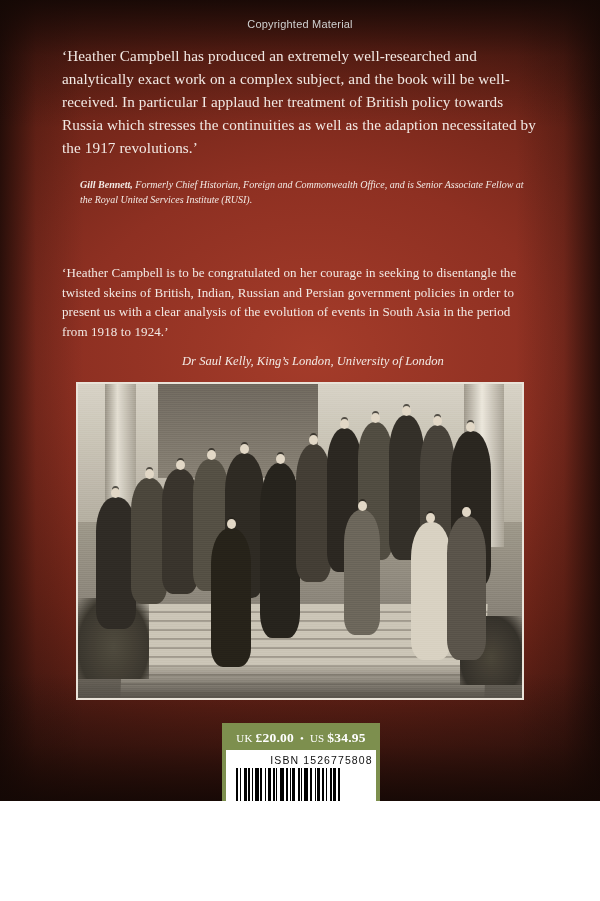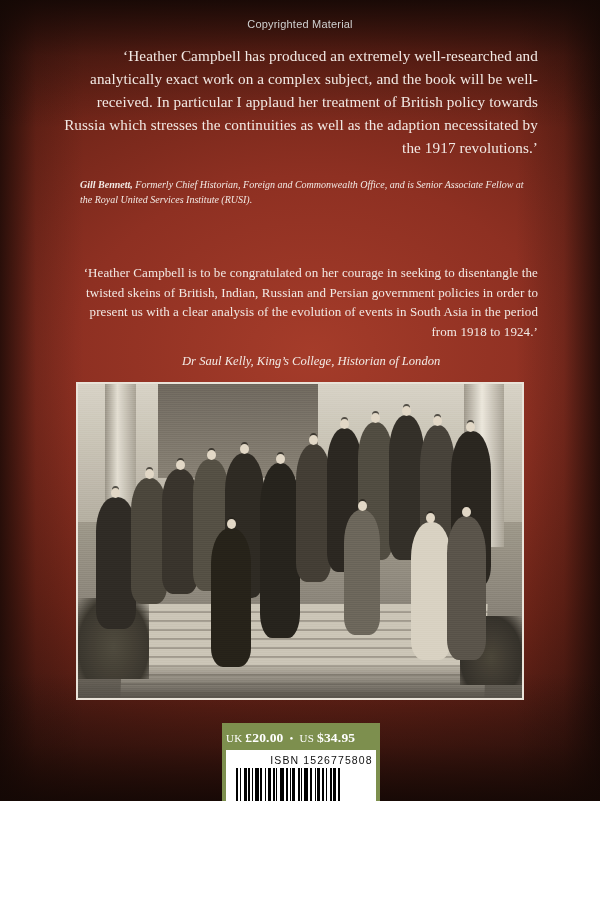--- a/index.html
+++ b/index.html
@@ -54,21 +54,21 @@
     left: 62px;
     right: 62px;
     top: 44px;
     z-index: 4;
   }
 
   .blurb {
     color: #f2e9e4;
     font-size: 15.2px;
     line-height: 1.52;
-    text-align: right;
+    text-align: left;
     margin: 0 0 6px 0;
     letter-spacing: 0.1px;
   }
   .blurb-2 { font-size: 13px; }
 
   .attribution {
     color: #f2e9e4;
     font-size: 10px;
     line-height: 1.42;
     margin: 19px 0 0 18px;
@@ -188,20 +188,21 @@
     width: 158px;
     background: #ffffff;
     border: 4px solid #7d8f4e;
     box-sizing: border-box;
     z-index: 6;
     padding: 0;
   }
   .price-bar {
     background: #7d8f4e;
     color: #ffffff;
+    text-align: center;
     font-family: "Liberation Serif", serif;
     font-size: 11px;
     padding: 3px 0 4px 0;
     letter-spacing: 0.2px;
   }
   .price-bar .big {
     font-size: 13.5px;
     font-weight: bold;
   }
   .price-bar .dot { padding: 0 3px; }
@@ -255,21 +256,21 @@
 
     <p class="attribution">
       <span class="who">Gill Bennett,</span><span> Formerly Chief Historian, Foreign and Commonwealth Office, and is Senior Associate Fellow at the Royal United Services Institute (RUSI).</span>
     </p>
 
     <div class="spacer-1"></div>
 
     <p class="blurb blurb-2">‘Heather Campbell is to be congratulated on her courage in seeking to disentangle the twisted skeins of British, Indian, Russian and Persian government policies in order to present us with a clear analysis of the evolution of events in South Asia in the period from 1918 to 1924.’</p>
 
     <p class="attribution-2">
-      <span class="who">Dr Saul Kelly,</span><span> King’s College, Historian of London</span>
+      <span class="who">Dr Saul Kelly,</span><span> King’s London, University of London</span>
     </p>
 
   </div>
 
   <div class="photo-wrap">
     <div class="photo">
       <div class="facade"></div>
       <div class="wall-dark"></div>
       <div class="pillar-l"></div>
       <div class="pillar-r"></div>

